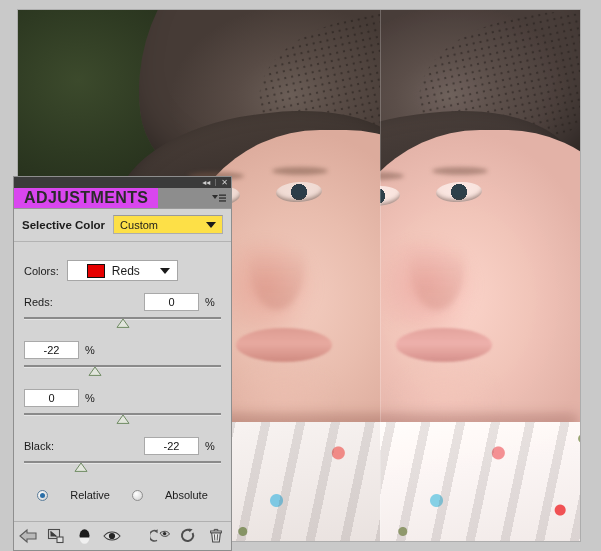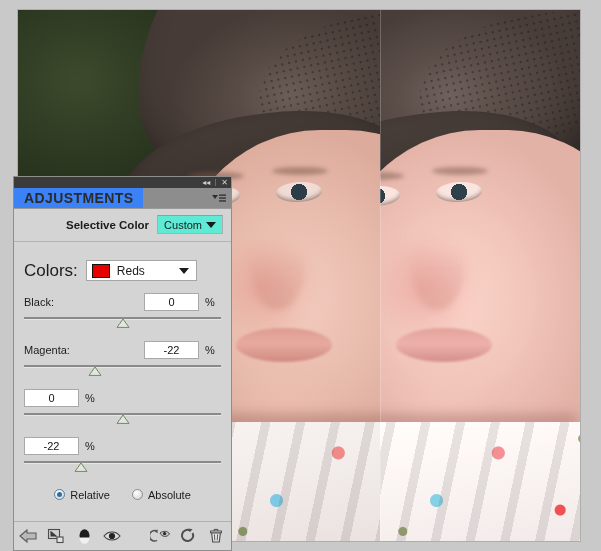--- a/index.html
+++ b/index.html
@@ -160,57 +160,57 @@
     font-family:"DejaVu Sans", sans-serif;
   }
   .tb-sep{width:1px;height:7px;background:#6b6b6b;}
 
   .tabbar{
     height:20px;background:#8d8d8d;
     display:flex;align-items:stretch;
     border-bottom:1px solid #9a9a9a;
   }
   .tab{
-    background:#3b82f6;
+    background:#d946ef;
     padding:0 10px;display:flex;align-items:center;
-    font-weight:bold;font-size:14px;letter-spacing:.4px;color:#2b2b2b;
+    font-weight:bold;font-size:16px;letter-spacing:.4px;color:#2b2b2b;
   }
   .tabfill{flex:1;}
   .menu-icon{
     display:flex;align-items:center;padding-right:5px;color:#2d2d2d;
     font-size:10px;letter-spacing:-1px;
   }
 
   .headrow{
     display:flex;align-items:center;gap:8px;
     padding:6px 8px 7px 8px;
     border-bottom:1px solid #b3b3b3;
   }
-  .headrow .title{font-weight:bold;font-size:11.5px;white-space:nowrap;margin-left:44px;}
+  .headrow .title{font-weight:bold;font-size:11.5px;white-space:nowrap;}
 
   .select{
-    position:relative;flex:1;height:19px;background:#5eead4;
+    position:relative;flex:1;height:19px;background:#fde047;
     border:1px solid #adadad;border-top-color:#9a9a9a;
     display:flex;align-items:center;padding-left:6px;font-size:11px;
     box-sizing:border-box;
   }
   .select .caret{
     position:absolute;right:6px;top:50%;transform:translateY(-50%);
     width:0;height:0;border-left:5px solid transparent;border-right:5px solid transparent;
     border-top:6px solid #1a1a1a;
   }
 
   .body{padding:18px 10px 0 10px;}
 
   .colorsrow{display:flex;align-items:center;gap:8px;margin-bottom:11px;}
-  .colorsrow .lbl{font-size:17px;}
+  .colorsrow .lbl{font-size:11px;}
   .combo{
     position:relative;width:111px;height:21px;background:#fff;
     border:1px solid #a6a6a6;display:flex;align-items:center;
-    padding-left:5px;gap:7px;box-sizing:border-box;
+    padding-left:19px;gap:7px;box-sizing:border-box;
   }
   .swatch{width:18px;height:14px;border:1px solid #111;box-sizing:border-box;}
   .combo .txt{font-size:12px;}
   .combo .caret{
     position:absolute;right:7px;top:50%;transform:translateY(-50%);
     width:0;height:0;border-left:5px solid transparent;border-right:5px solid transparent;
     border-top:6px solid #1a1a1a;
   }
 
   .sliderblock{margin-bottom:9px;}
@@ -228,21 +228,21 @@
     background:#8a8a8a;border-bottom:1px solid #e6e6e6;
   }
   .thumb-o{
     position:absolute;top:5px;margin-left:-7px;width:14px;height:9px;
   }
 
   .radiorow{
     display:flex;align-items:center;justify-content:center;gap:22px;
     margin-top:14px;
   }
-  .radio{display:flex;gap:5px;font-size:11px;}
+  .radio{display:flex;align-items:center;gap:22px;font-size:11px;}
   .rdot{
     width:11px;height:11px;border-radius:50%;
     background:radial-gradient(circle at 35% 32%, #ffffff 0%, #e2e2e2 60%, #c2c2c2 100%);
     border:1px solid #8f8f8f;box-sizing:border-box;position:relative;
   }
   .rdot.on{border-color:#5d7f9c;}
   .rdot.on::after{
     content:"";position:absolute;left:50%;top:50%;
     width:5px;height:5px;margin:-2.5px 0 0 -2.5px;border-radius:50%;
     background:#2b6fa8;
@@ -352,38 +352,37 @@
         <div class="combo">
           <span class="swatch" id="colors-swatch" style="background: rgb(230, 0, 0);"></span>
           <span class="txt">Reds</span>
           <span class="caret"></span>
         </div>
       </div>
 
       <div id="sliders">
           <div class="sliderblock">
             <div class="srow">
-              <span class="name">Black:</span>
+              <span class="name">Reds:</span>
               <div class="numbox">
                 <span>0</span>
               </div>
               <span class="pct">%</span>
             </div>
             <div class="track-wrap">
               <div class="track"></div>
               <div class="thumb-o" style="left:50%">
                 <svg width="14" height="9" viewBox="0 0 14 9">
                   <polygon points="7,0 13,8.4 1,8.4" fill="#e2e6dd" stroke="#6f8a63" stroke-width="1"></polygon>
                 </svg>
               </div>
             </div>
           </div>
           <div class="sliderblock">
             <div class="srow">
-              <span class="name">Magenta:</span>
               <div class="numbox">
                 <span>-22</span>
               </div>
               <span class="pct">%</span>
             </div>
             <div class="track-wrap">
               <div class="track"></div>
               <div class="thumb-o" style="left:36%">
                 <svg width="14" height="9" viewBox="0 0 14 9">
                   <polygon points="7,0 13,8.4 1,8.4" fill="#e2e6dd" stroke="#6f8a63" stroke-width="1"></polygon>
@@ -402,20 +401,21 @@
               <div class="track"></div>
               <div class="thumb-o" style="left:50%">
                 <svg width="14" height="9" viewBox="0 0 14 9">
                   <polygon points="7,0 13,8.4 1,8.4" fill="#e2e6dd" stroke="#6f8a63" stroke-width="1"></polygon>
                 </svg>
               </div>
             </div>
           </div>
           <div class="sliderblock">
             <div class="srow">
+              <span class="name">Black:</span>
               <div class="numbox">
                 <span>-22</span>
               </div>
               <span class="pct">%</span>
             </div>
             <div class="track-wrap">
               <div class="track"></div>
               <div class="thumb-o" style="left:29%">
                 <svg width="14" height="9" viewBox="0 0 14 9">
                   <polygon points="7,0 13,8.4 1,8.4" fill="#e2e6dd" stroke="#6f8a63" stroke-width="1"></polygon>

